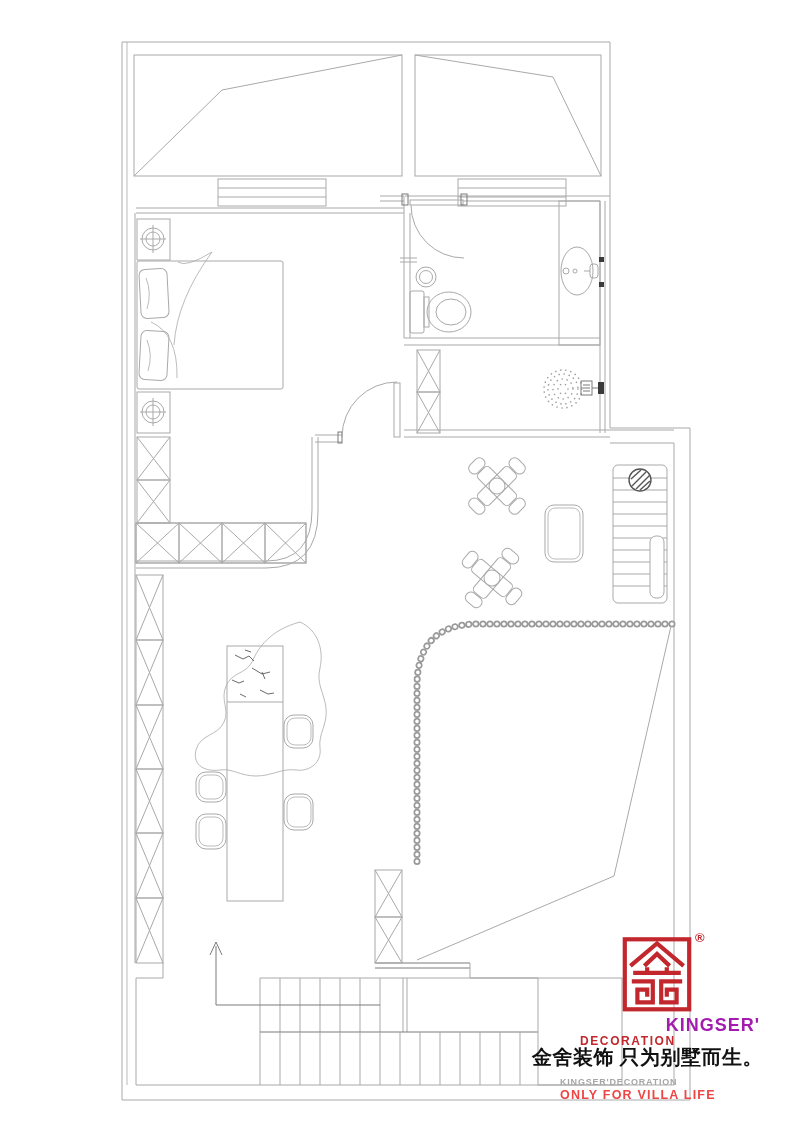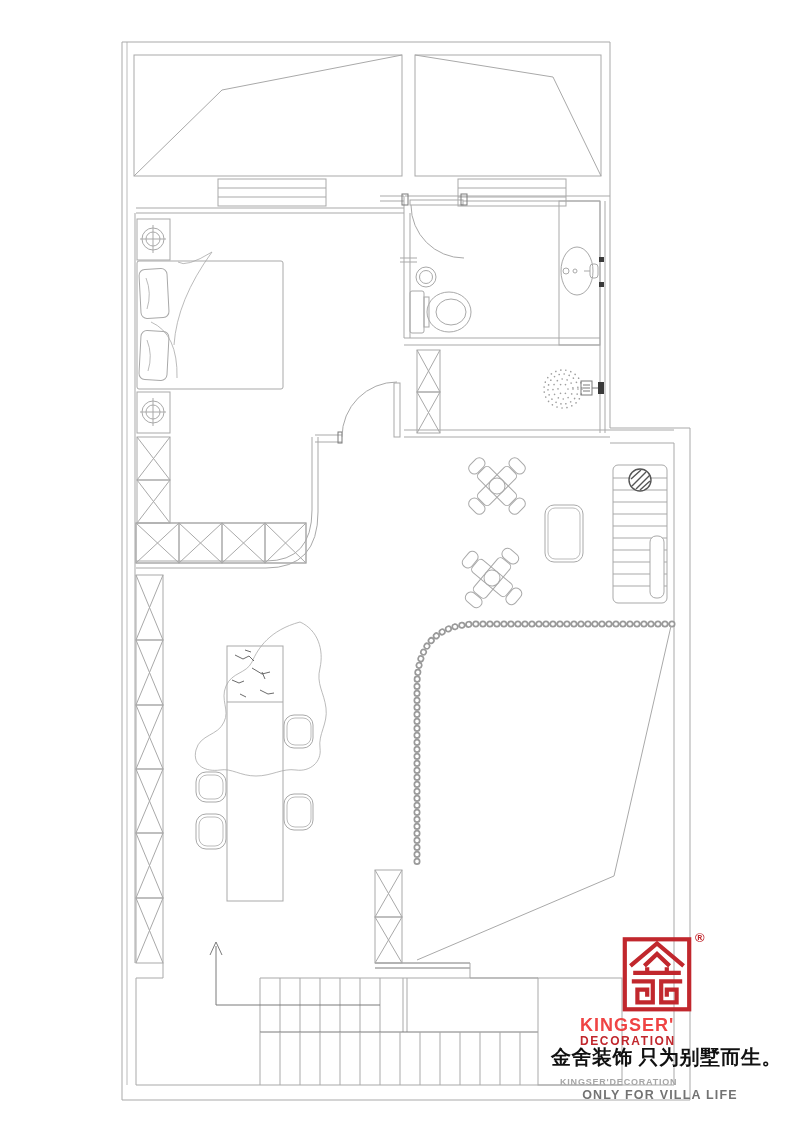--- a/index.html
+++ b/index.html
@@ -12,31 +12,31 @@
   .plan-svg .dark2{stroke:#555555;stroke-width:1.4;}
   .plan-svg .thin{stroke-width:.8;}
   .plan-svg .white{fill:#ffffff;}
   .plan-svg .fdark{fill:#3a3a3a;stroke:none;}
   .plan-svg .crack{stroke:#5a5a5a;stroke-width:.9;}
   .plan-svg .bead-o{stroke:#9a9a9a;stroke-width:7;stroke-dasharray:.1 6.9;stroke-linecap:round;}
   .plan-svg .bead-i{stroke:#ffffff;stroke-width:3.6;stroke-dasharray:.1 6.9;stroke-linecap:round;}
   .plan-svg .spray{stroke:#9f9f9f;stroke-width:1.6;stroke-dasharray:.1 5;stroke-linecap:round;}
   .logo-mark{position:absolute;left:622px;top:936px;width:70px;height:78px;}
   .rmark{position:absolute;left:695px;top:930px;color:#c1272d;font-size:13px;font-weight:bold;}
-  .logo-name{position:absolute;left:580px;top:1015px;width:160px;color:#ef4444;
-             font-size:18px;font-weight:bold;letter-spacing:1px;}
+  .logo-name{position:absolute;left:600px;top:1015px;width:160px;color:#a21caf;
+             font-size:18px;font-weight:bold;letter-spacing:1px;text-align:right;}
   .logo-sub{position:absolute;left:580px;top:1034px;width:160px;color:#c1272d;
             font-size:12px;font-weight:bold;letter-spacing:1.6px;}
   .slogan-cn{position:absolute;left:532px;top:1044px;width:250px;color:#111111;
-             font-size:20px;font-weight:600;letter-spacing:.5px;text-align:right;
+             font-size:20px;font-weight:600;letter-spacing:.5px;text-align:left;
              font-family:"Liberation Serif","DejaVu Serif",serif;}
   .wm1{position:absolute;left:560px;top:1077px;width:200px;color:#a6a6a6;
        font-size:9px;font-weight:bold;letter-spacing:.8px;}
-  .wm2{position:absolute;left:560px;top:1088px;width:200px;color:#737373;
-       font-size:12.5px;font-weight:bold;letter-spacing:1.2px;text-align:center;}
+  .wm2{position:absolute;left:560px;top:1088px;width:200px;color:#ef4444;
+       font-size:12.5px;font-weight:bold;letter-spacing:1.2px;}
 </style>
 </head>
 <body>
 
 <div class="canvas">
 
 <svg class="plan-svg" width="800" height="1131" viewBox="0 0 800 1131">
 
   <g>
     <path d="M122,42 H610 V428 H690 V1100 H122 Z"></path>

